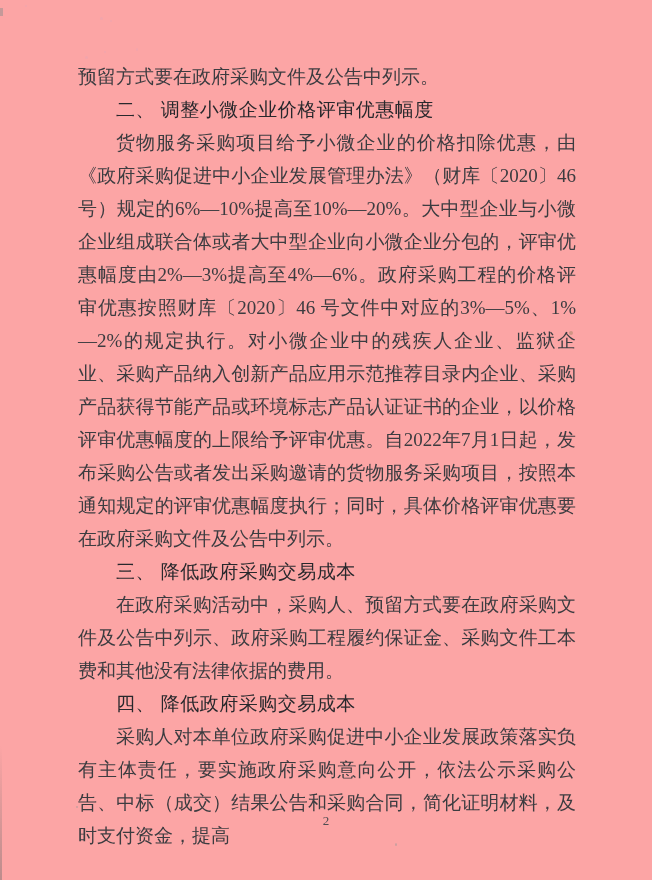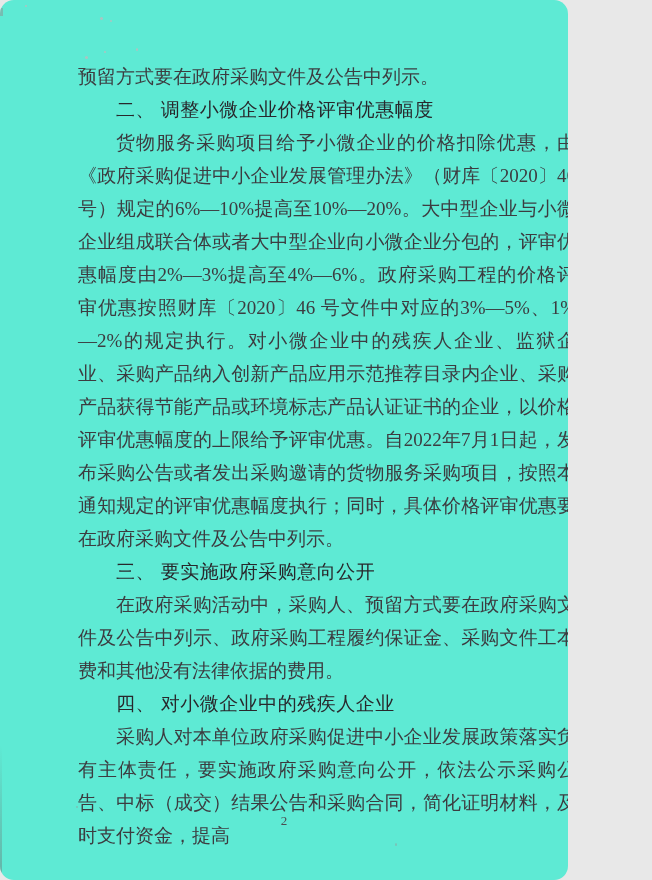--- a/index.html
+++ b/index.html
@@ -2,26 +2,25 @@
 <html><head>
 <meta charset="utf-8">
 <style>
   html, body {
     margin: 0;
     padding: 0;
     background: #e8e8e8;
   }
   .page {
     position: relative;
-    width: 568px;
+    width: 652px;
     height: 880px;
-    background: #5eead4;
+    background: #fca5a5;
     overflow: hidden;
     font-family: "Liberation Serif", "DejaVu Serif", serif;
-    border-radius: 14px;
   }
   .text-column {
     position: absolute;
     left: 78px;
     top: 60px;
     width: 498px;
     color: #3c3c40;
     font-size: 19px;
     line-height: 33px;
     text-align: justify;
@@ -83,23 +82,23 @@
 </style>
 </head>
 <body>
 
 <div class="page">
 
   <div class="text-column">
     <p class="block continuation">预留方式要在政府采购文件及公告中列示。</p>
     <p class="block heading">二、 调整小微企业价格评审优惠幅度</p>
     <p class="block paragraph">货物服务采购项目给予小微企业的价格扣除优惠，由《政府采购促进中小企业发展管理办法》（财库〔2020〕46 号）规定的6%—10%提高至10%—20%。大中型企业与小微企业组成联合体或者大中型企业向小微企业分包的，评审优惠幅度由2%—3%提高至4%—6%。政府采购工程的价格评审优惠按照财库〔2020〕46 号文件中对应的3%—5%、1%—2%的规定执行。对小微企业中的残疾人企业、监狱企业、采购产品纳入创新产品应用示范推荐目录内企业、采购产品获得节能产品或环境标志产品认证证书的企业，以价格评审优惠幅度的上限给予评审优惠。自2022年7月1日起，发布采购公告或者发出采购邀请的货物服务采购项目，按照本通知规定的评审优惠幅度执行；同时，具体价格评审优惠要在政府采购文件及公告中列示。</p>
-    <p class="block heading">三、 要实施政府采购意向公开</p>
+    <p class="block heading">三、 降低政府采购交易成本</p>
     <p class="block paragraph">在政府采购活动中，采购人、预留方式要在政府采购文件及公告中列示、政府采购工程履约保证金、采购文件工本费和其他没有法律依据的费用。</p>
-    <p class="block heading">四、 对小微企业中的残疾人企业</p>
+    <p class="block heading">四、 降低政府采购交易成本</p>
     <p class="block paragraph">采购人对本单位政府采购促进中小企业发展政策落实负有主体责任，要实施政府采购意向公开，依法公示采购公告、中标（成交）结果公告和采购合同，简化证明材料，及时支付资金，提高</p>
   </div>
 
   <div class="page-number">2</div>
 
   <div>
     <div class="speck pink" style="left:100px; top:17px;  width:3px; height:3px;"></div>
     <div class="speck pink" style="left:110px; top:20px;  width:2px; height:2px;"></div>
     <div class="speck pink" style="left:85px;  top:56px;  width:3px; height:3px;"></div>
     <div class="speck pink" style="left:104px; top:51px;  width:2px; height:2px;"></div>

